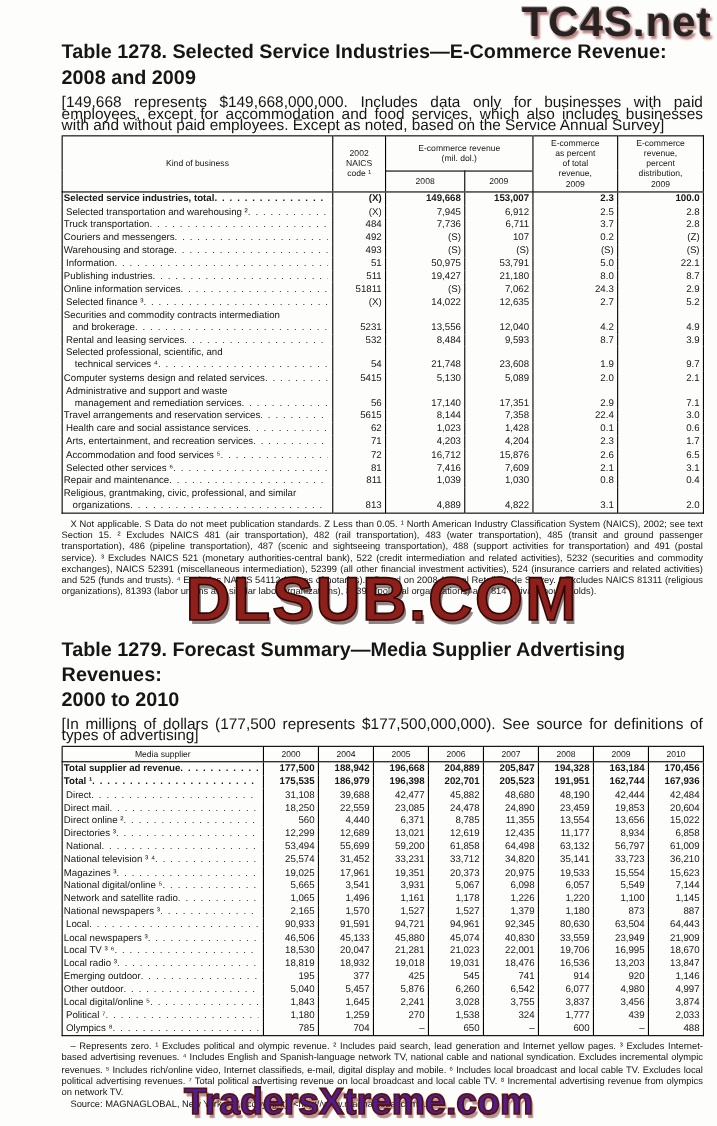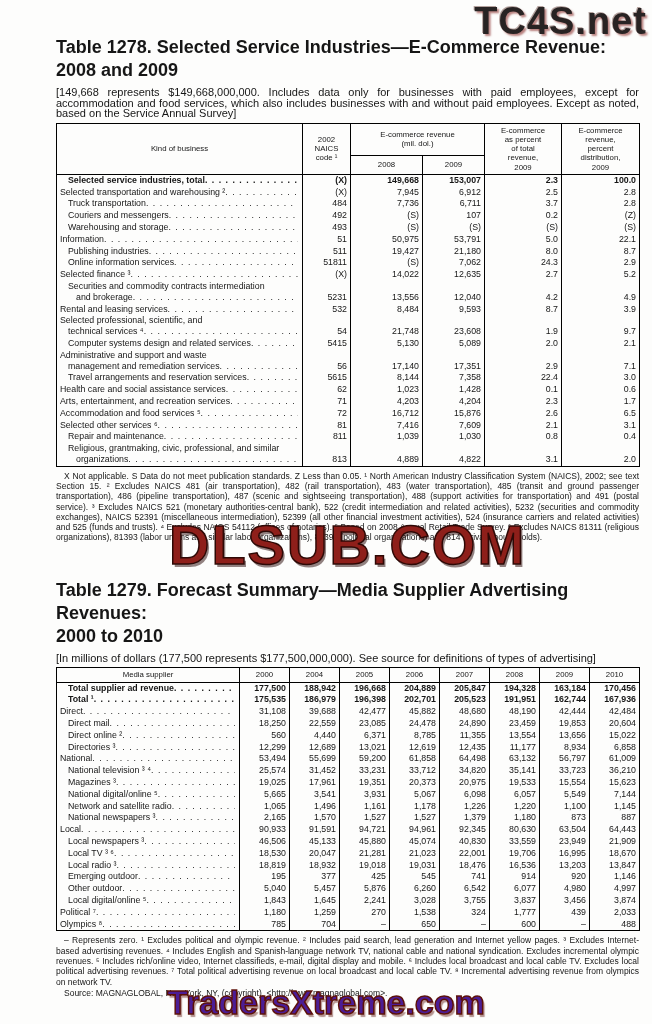--- a/index.html
+++ b/index.html
@@ -5,41 +5,41 @@
   * { box-sizing: border-box; }
   html,body { margin:0; padding:0; background:#888; }
   .page {
     width:652px; height:1024px; margin:0 auto; position:relative;
     background:#fdfdfc; overflow:hidden; color:#161616;
     font-family:"Liberation Sans","DejaVu Sans",sans-serif;
   }
   .content { position:absolute; top:36px; left:56px; width:583px; }
 
   .t-title { font-size:18px; font-weight:bold; line-height:1.28; margin:0 0 5px 0; }
-  .bracket-note { font-size:11px; line-height:10.6px; margin:0 0 4px 0; text-align:justify; }
+  .bracket-note { font-size:14px; line-height:10.6px; margin:0 0 4px 0; text-align:justify; }
 
   table.dtable {
     width:100%; border-collapse:collapse; table-layout:fixed;
     border:1px solid #000; border-top:1.5px solid #000; border-bottom:1.5px solid #000;
     font-size:8.8px;
   }
   .dtable th {
     font-weight:normal; font-size:7.8px; line-height:1.18; text-align:center;
     vertical-align:middle; padding:2px 2px; white-space:pre-line;
     border-left:1px solid #000; border-bottom:1px solid #000;
   }
   .dtable td { vertical-align:bottom; padding:0 3px 1px 2px; line-height:10.8px; }
   td.num { text-align:right; border-left:1px solid #000; white-space:nowrap; }
   td.lbl { overflow:hidden; }
   td.lbl .line { display:flex; }
   td.lbl .line > span:first-child { white-space:nowrap; }
   .leader { flex:1 1 auto; overflow:hidden; white-space:nowrap; margin-right:1px; min-width:0; }
   .leader::before { content:" . . . . . . . . . . . . . . . . . . . . . . . . . . . . . . . . . . . . . . . . . . . . . . . . . . . . . . . . . . . . . . . . . . . . . ."; letter-spacing:1px; }
   td.ind0 { padding-left:3px; }
-  td.ind1 { padding-left:11px;margin-left:32px; }
+  td.ind1 { padding-left:1px;margin-left:32px; }
   .line.cont { padding-left:8px; }
   .b { font-weight:bold; }
 
   .fn-block { position:relative; margin-top:4px; }
   .fn { font-size:8.5px; line-height:10.3px; margin:0; text-align:justify; text-indent:8px; }
   .fn.src { margin-top:1px; }
 
   .sec2 { margin-top:36px; }
 
   .page-footer { margin-top:26px; }

